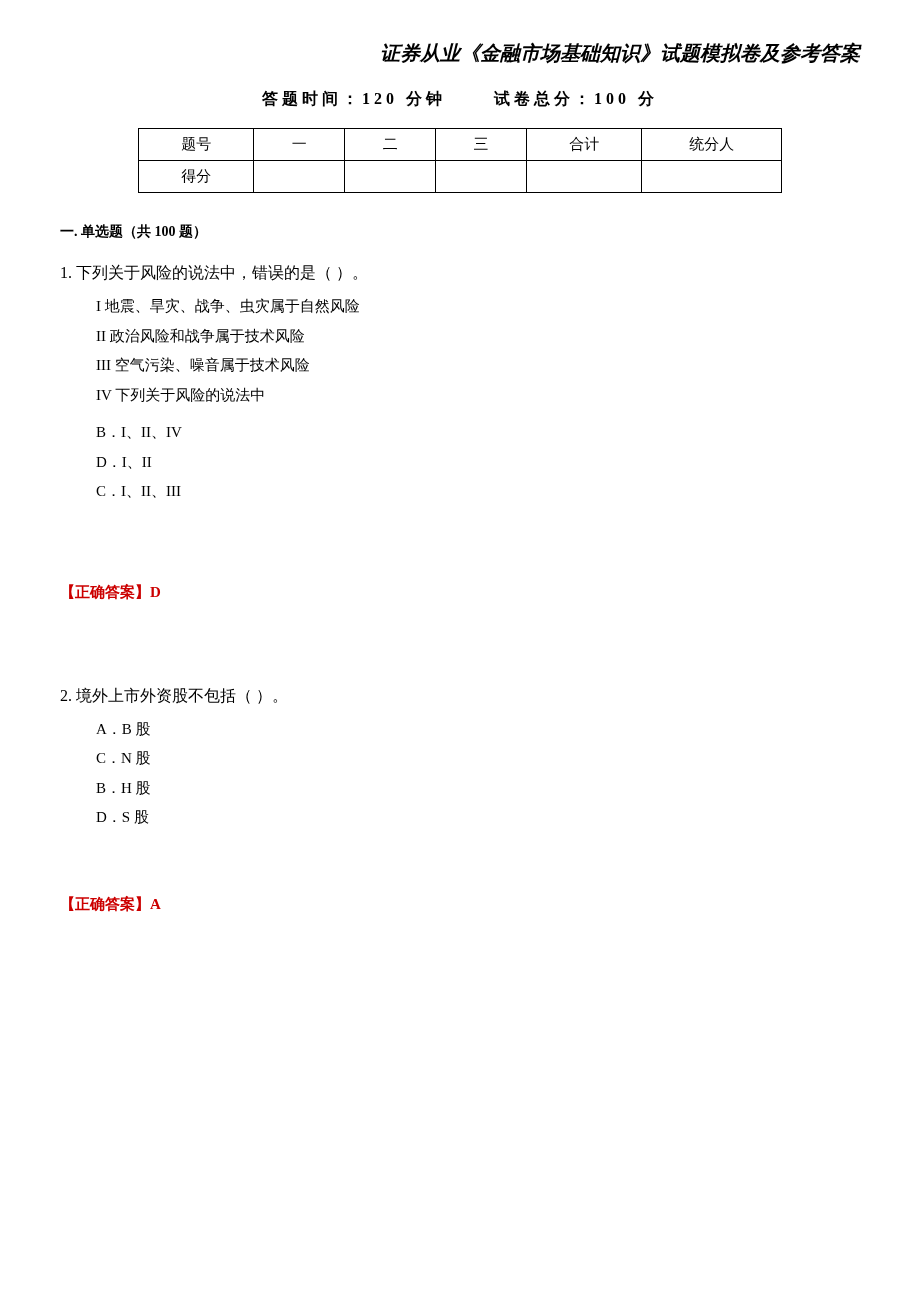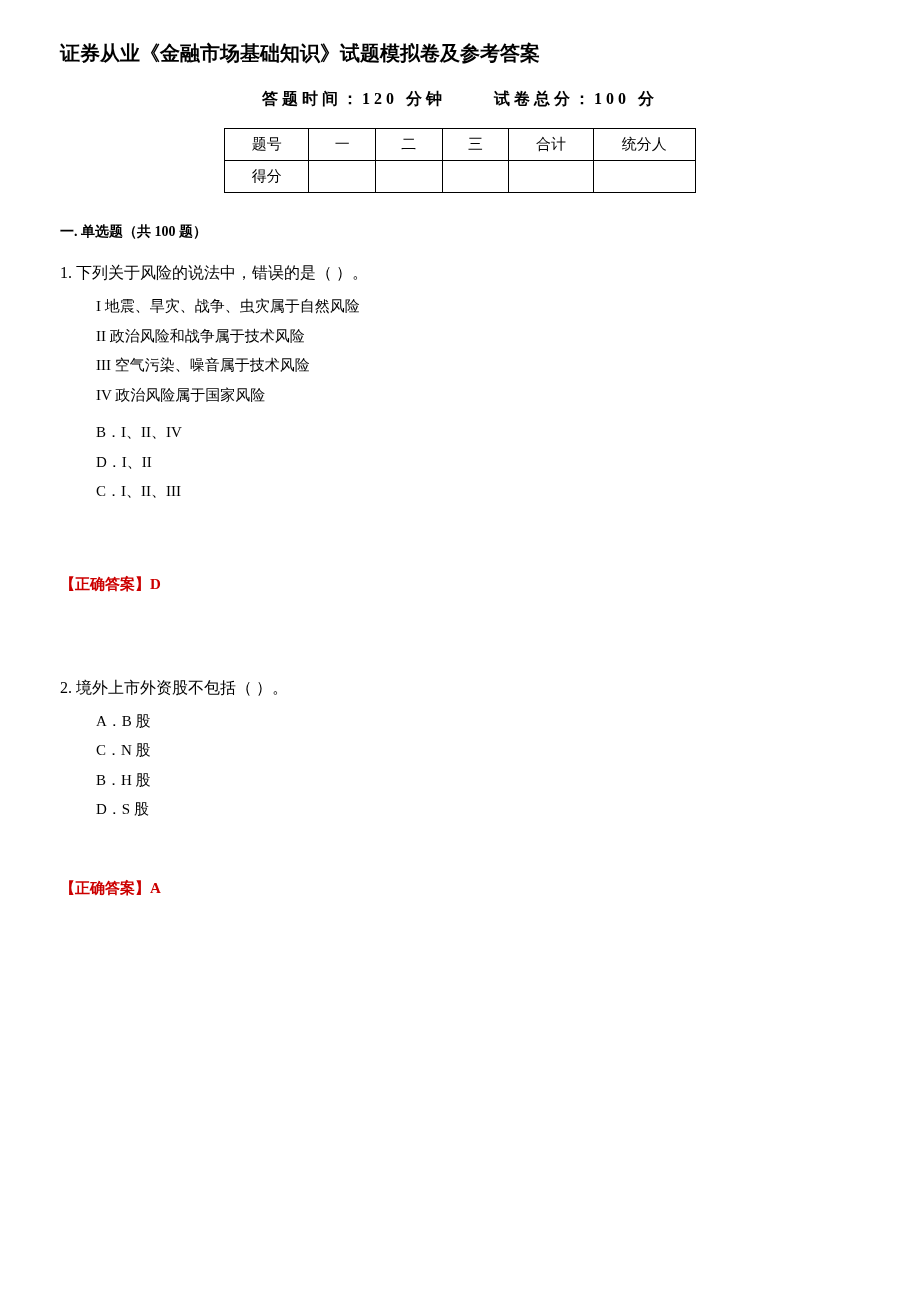--- a/index.html
+++ b/index.html
@@ -10,37 +10,38 @@
     body {
       background: #fff;
       font-family: "SimSun", "宋体", serif;
       font-size: 15px;
       color: #000;
       padding: 40px 60px;
       width: 920px;
       min-height: 1302px;
     }
     .page-title {
-      text-align: left;
+      text-align: right;
       font-size: 20px;
       font-weight: bold;
       margin-bottom: 14px;
+      font-style: italic;
     }
     .sub-title {
       text-align: center;
       font-size: 16px;
       font-weight: bold;
       margin-bottom: 18px;
       letter-spacing: 4px;
       margin-top: 22px;
     }
     .score-table {
       border-collapse: collapse;
       margin: 0 auto 30px auto;
-      width: 472px;
+      width: 644px;
     }
     .score-table td, .score-table th {
       border: 1px solid #000;
       text-align: center;
       padding: 6px 20px;
       font-size: 15px;
     }
     .section-title {
       font-size: 14px;
       font-weight: bold;
@@ -56,21 +57,21 @@
       line-height: 1.7;
     }
     .option {
       font-size: 15px;
       margin-bottom: 4px;
       line-height: 1.7;
       padding-left: 4px;
       margin-left: 32px;
     }
     .answer-block {
-      margin-top: 16px;
+      margin-top: 24px;
       margin-bottom: 30px;
       font-size: 15px;
       font-weight: bold;
       color: #cc0000;
     }
     .answer-label {
       color: #cc0000;
       font-weight: bold;
     }
     .answer-value {
@@ -116,21 +117,21 @@
 <div class="section-title">一. 单选题（共 100 题）</div>
 
 <div class="question-block">
   <div class="question-text">
     <span>1.</span>
     <span>下列关于风险的说法中，错误的是（      ）。</span>
   </div>
   <div class="option">I 地震、旱灾、战争、虫灾属于自然风险</div>
   <div class="option">II 政治风险和战争属于技术风险</div>
   <div class="option">III 空气污染、噪音属于技术风险</div>
-  <div class="option">IV 政治风险属于国家风险</div>
+  <div class="option">IV 下列关于风险的说法中</div>
   <div class="spacer" style="height:8px;"></div>
   <div class="option">B．I、II、IV</div>
   <div class="option">D．I、II</div>
   <div class="option">C．I、II、III</div>
 </div>
 
 <div class="spacer" style="height:30px;"></div>
 
 <div class="answer-block">
   <span class="answer-label">【正确答案】</span><span class="answer-value">D</span>

